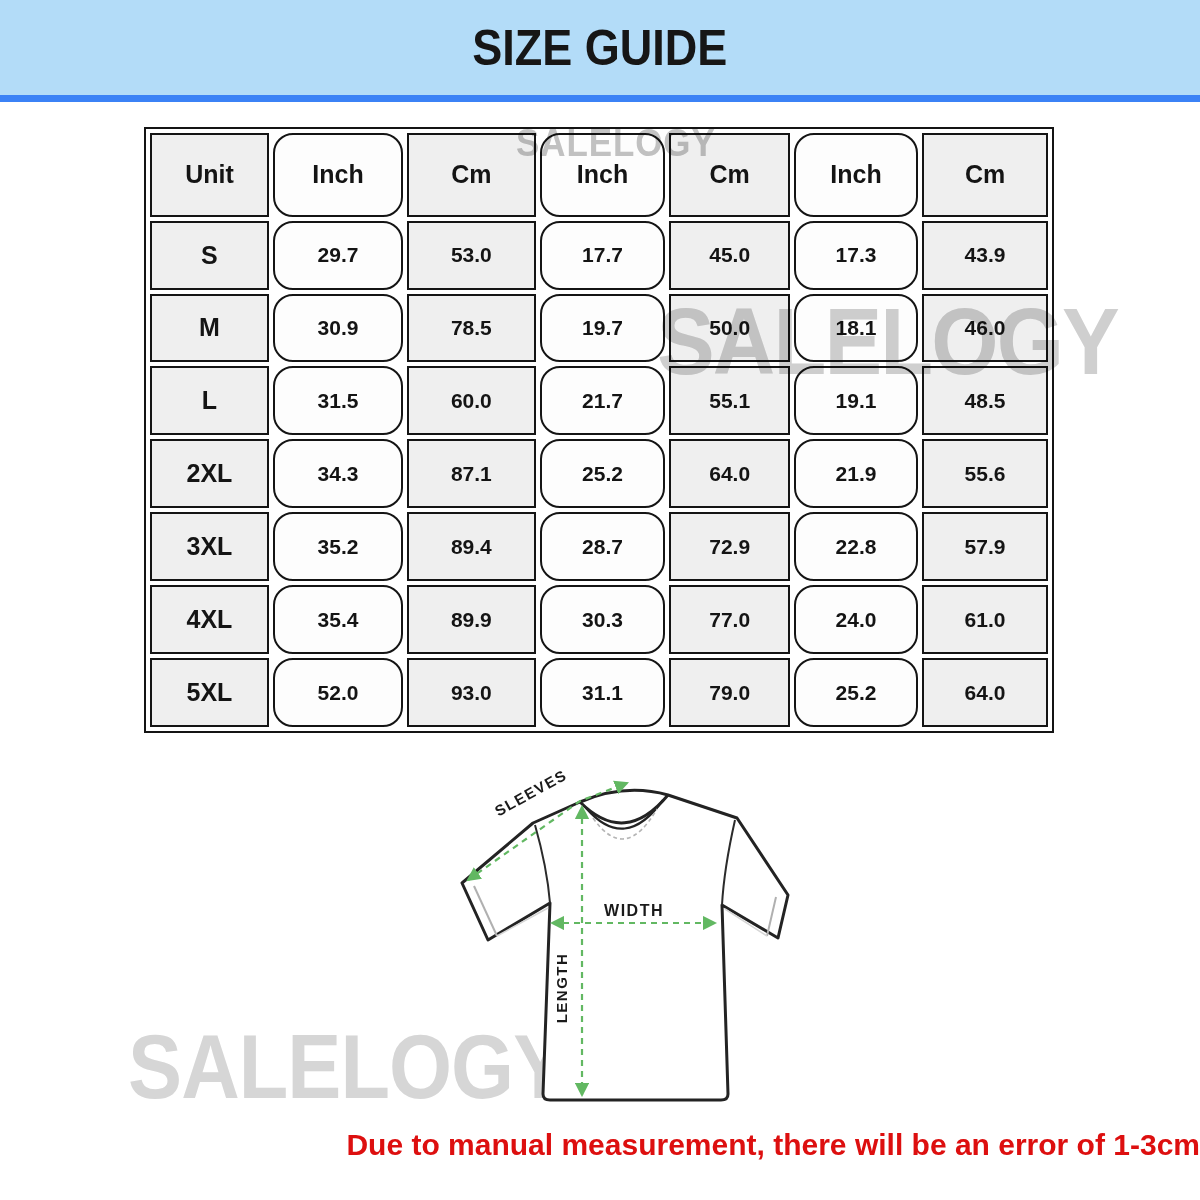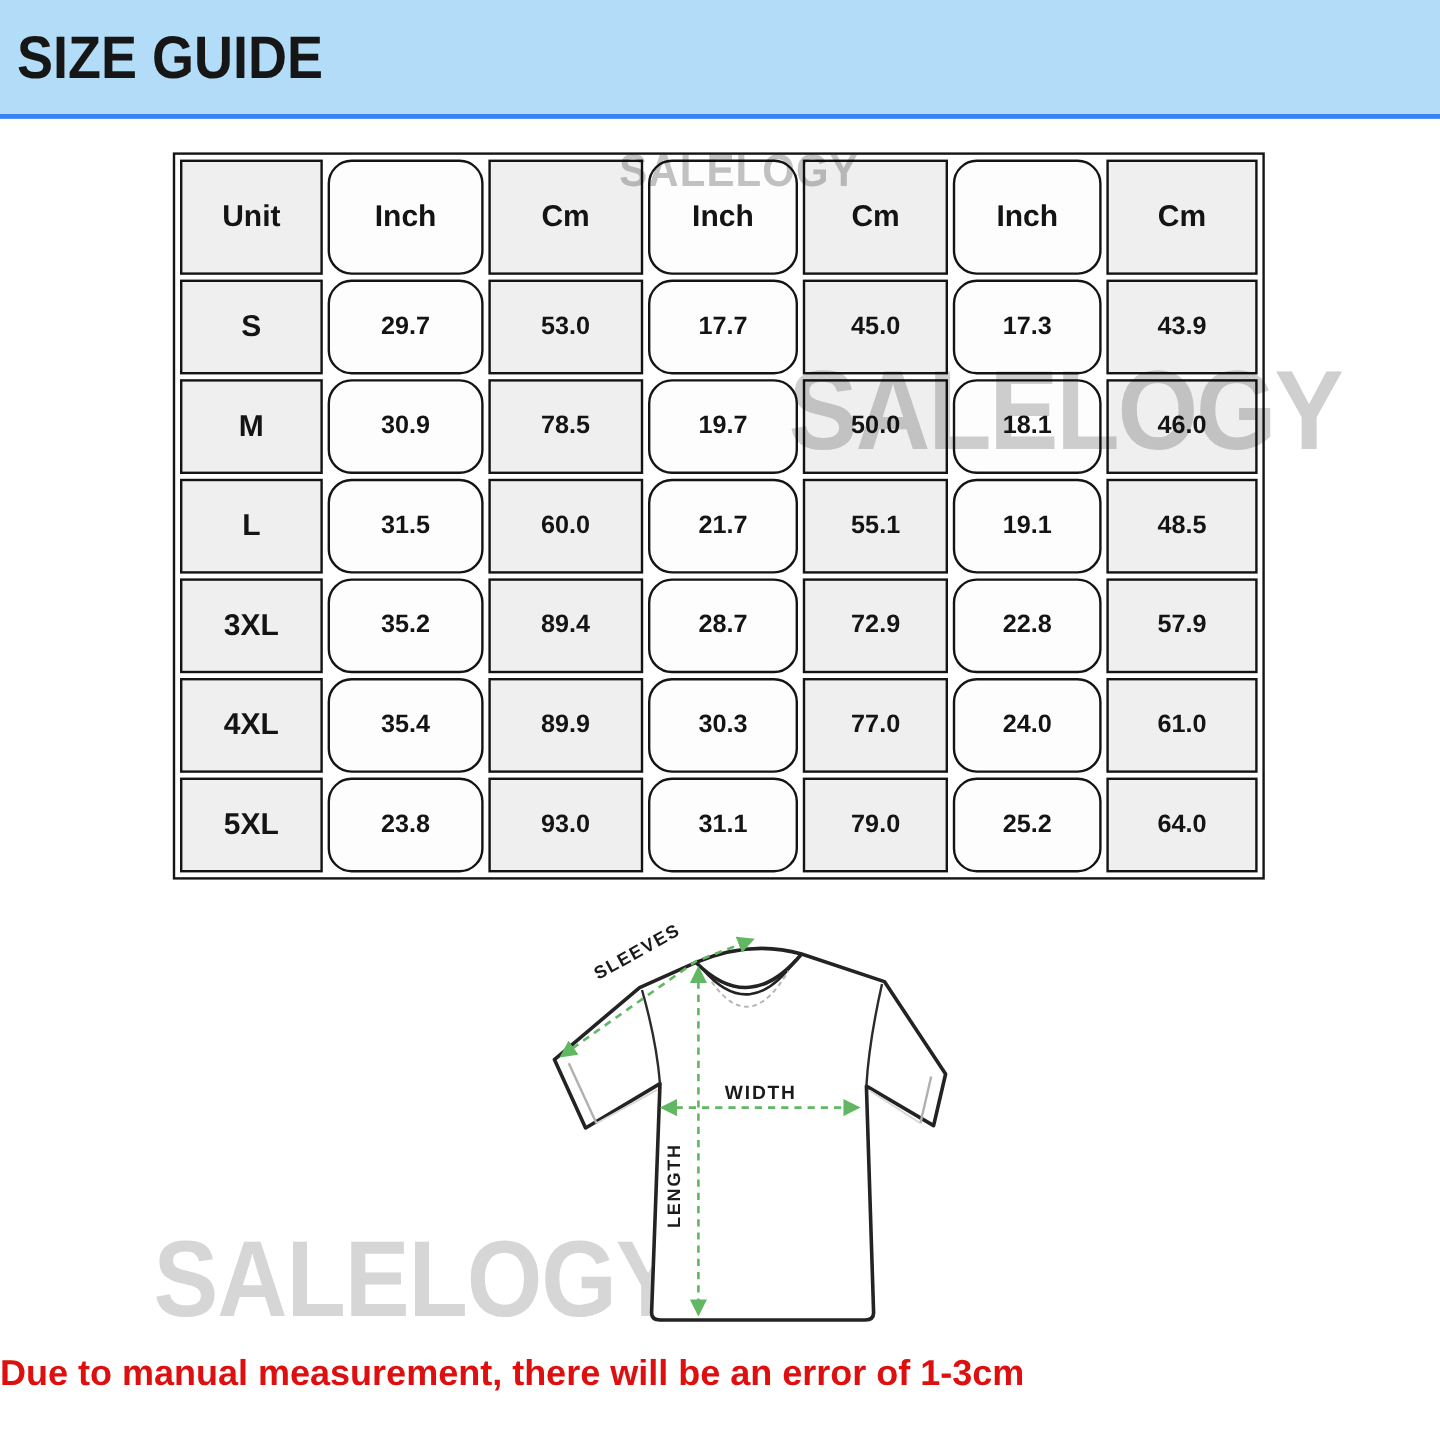--- a/index.html
+++ b/index.html
@@ -5,22 +5,22 @@
   html, body { margin:0; padding:0; }
   body {
     width:1200px; height:1200px; position:relative;
     background:#ffffff; overflow:hidden;
     font-family:"Liberation Sans", sans-serif;
   }
 
   
   .banner {
     position:absolute; left:0; top:0; width:1200px; height:95px;
-    background:#b3dcf8; border-bottom:4px solid #3b82f6;
-    display:flex; align-items:center; justify-content:flex-start;
+    background:#b3dcf8; border-bottom:7px solid #3b82f6;
+    display:flex; align-items:center; justify-content:center;
   }
   .banner-title {
     font-size:50px; font-weight:bold; color:#161616;
     letter-spacing:0px; transform:scaleX(0.9);
     margin:0; white-space:nowrap;
   }
 
   
   table.size-table {
     position:absolute; left:144px; top:127px;
@@ -61,21 +61,21 @@
   }
   .diagram svg { display:block; }
   .dim-label {
     font-family:"Liberation Sans", sans-serif;
     font-weight:bold; fill:#1a1a1a; letter-spacing:1.5px;
   }
 
   
   .footer-note {
     position:absolute; left:0; top:1128px; width:1200px;
-    text-align:left; font-size:30px; font-weight:bold;
+    text-align:right; font-size:30px; font-weight:bold;
     color:#dd0f0f; z-index:2;
   }
 </style>
 </head>
 <body>
 
 <div class="banner">
   <h1 class="banner-title">SIZE GUIDE</h1>
 </div>
 
@@ -120,40 +120,49 @@
   <tr class="data-row">
     <td class="cell-gray size-cell">L</td>
     <td class="cell-white">31.5</td>
     <td class="cell-gray">60.0</td>
     <td class="cell-white">21.7</td>
     <td class="cell-gray">55.1</td>
     <td class="cell-white">19.1</td>
     <td class="cell-gray">48.5</td>
   </tr>
   <tr class="data-row">
+    <td class="cell-gray size-cell">2XL</td>
+    <td class="cell-white">34.3</td>
+    <td class="cell-gray">87.1</td>
+    <td class="cell-white">25.2</td>
+    <td class="cell-gray">64.0</td>
+    <td class="cell-white">21.9</td>
+    <td class="cell-gray">55.6</td>
+  </tr>
+  <tr class="data-row">
     <td class="cell-gray size-cell">3XL</td>
     <td class="cell-white">35.2</td>
     <td class="cell-gray">89.4</td>
     <td class="cell-white">28.7</td>
     <td class="cell-gray">72.9</td>
     <td class="cell-white">22.8</td>
     <td class="cell-gray">57.9</td>
   </tr>
   <tr class="data-row">
     <td class="cell-gray size-cell">4XL</td>
     <td class="cell-white">35.4</td>
     <td class="cell-gray">89.9</td>
     <td class="cell-white">30.3</td>
     <td class="cell-gray">77.0</td>
     <td class="cell-white">24.0</td>
     <td class="cell-gray">61.0</td>
   </tr>
   <tr class="data-row">
     <td class="cell-gray size-cell">5XL</td>
-    <td class="cell-white">23.8</td>
+    <td class="cell-white">52.0</td>
     <td class="cell-gray">93.0</td>
     <td class="cell-white">31.1</td>
     <td class="cell-gray">79.0</td>
     <td class="cell-white">25.2</td>
     <td class="cell-gray">64.0</td>
   </tr>
 </tbody>
   </table>
 
 <div class="wm wm-top">SALELOGY</div>

